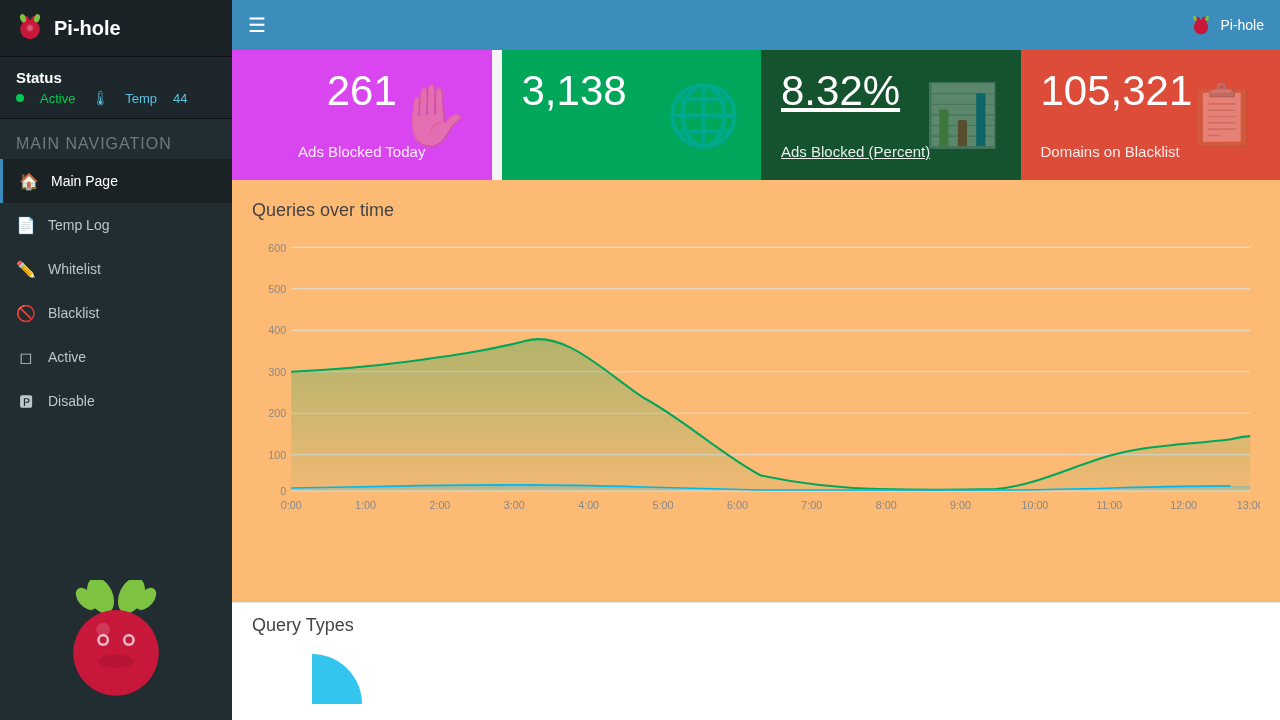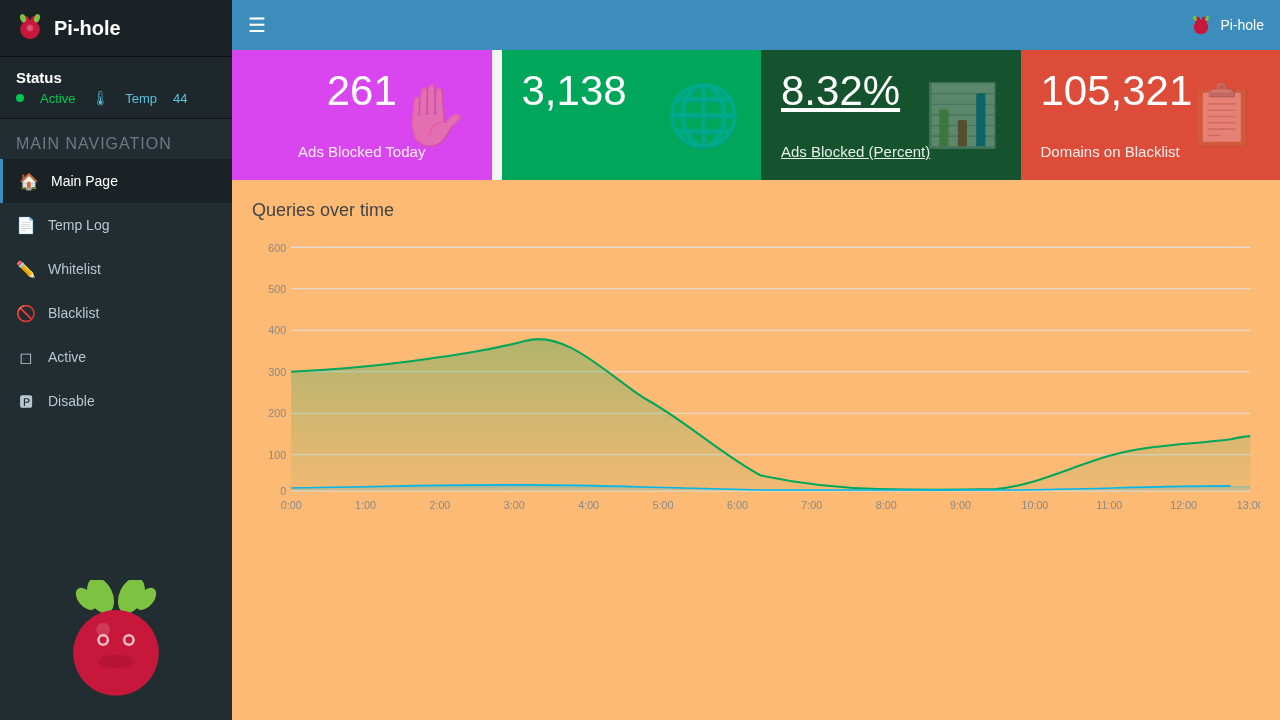--- a/index.html
+++ b/index.html
@@ -359,15 +359,24 @@
       <text x="572" y="262" text-anchor="middle" font-size="11" fill="#888">7:00</text>
       <text x="648" y="262" text-anchor="middle" font-size="11" fill="#888">8:00</text>
       <text x="724" y="262" text-anchor="middle" font-size="11" fill="#888">9:00</text>
       <text x="800" y="262" text-anchor="middle" font-size="11" fill="#888">10:00</text>
       <text x="876" y="262" text-anchor="middle" font-size="11" fill="#888">11:00</text>
       <text x="952" y="262" text-anchor="middle" font-size="11" fill="#888">12:00</text>
       <text x="1020" y="262" text-anchor="middle" font-size="11" fill="#888">13:00</text>
     </svg>
 
     
+    <div id="query-types-section" style="position:absolute; bottom:0; left:0; right:0; background:#fff; padding:12px 20px; border-top:1px solid #e5e5e5;">
+      <div id="query-types-title" style="font-size:18px; color:#444; margin-bottom:8px;">Query Types</div>
+      
+      <svg width="120" height="60" viewBox="0 0 120 60">
+        <path d="M60,60 L60,10 A50,50 0 0,1 110,60 Z" fill="#00b7ea" opacity="0.8"></path>
+        <path d="M60,60 L110,60 A50,50 0 0,1 35,103 Z" fill="#dd4b39" opacity="0.8"></path>
+        <path d="M60,60 L35,103 A50,50 0 0,1 10,60 Z" fill="#00a65a" opacity="0.8"></path>
+      </svg>
+    </div>
   </div>
 
 </div>
 
 </body></html>

